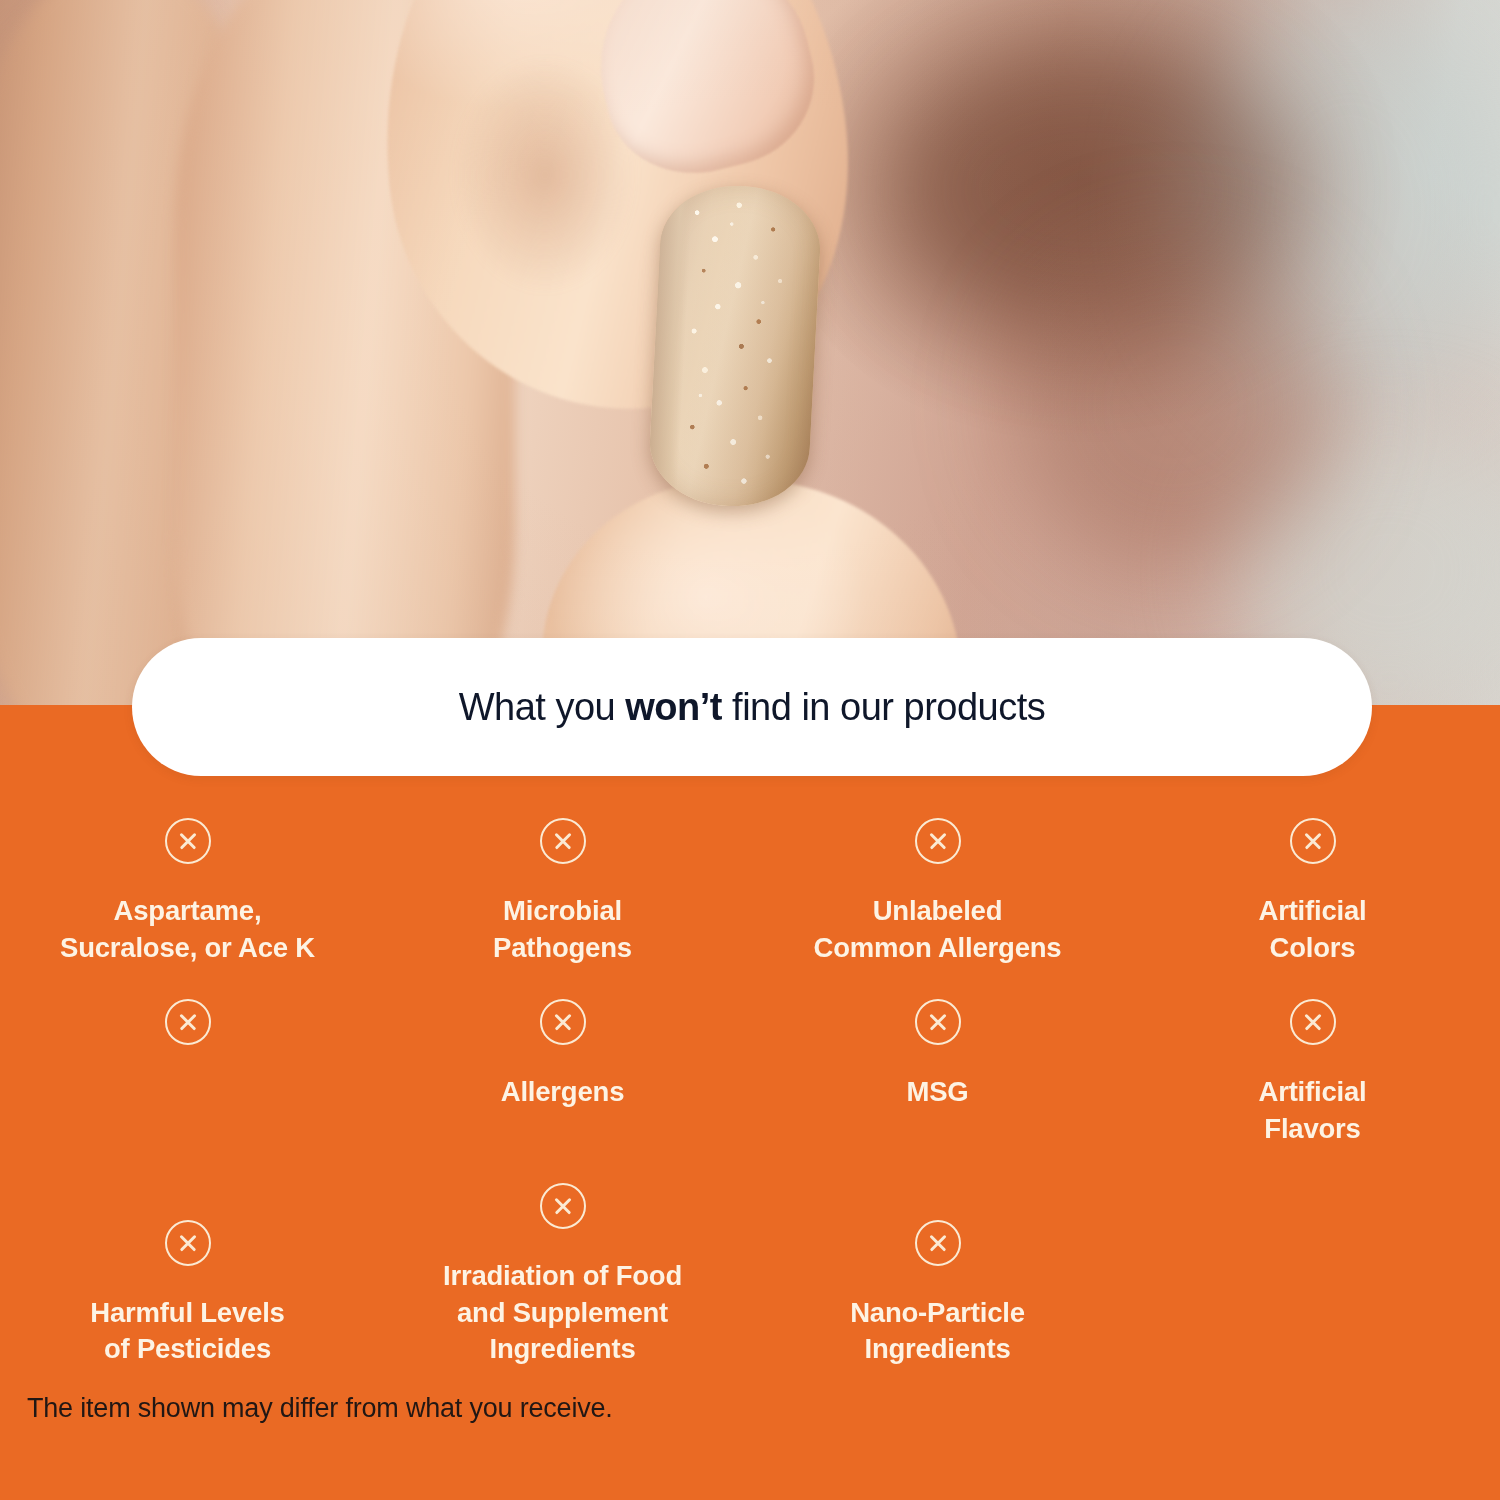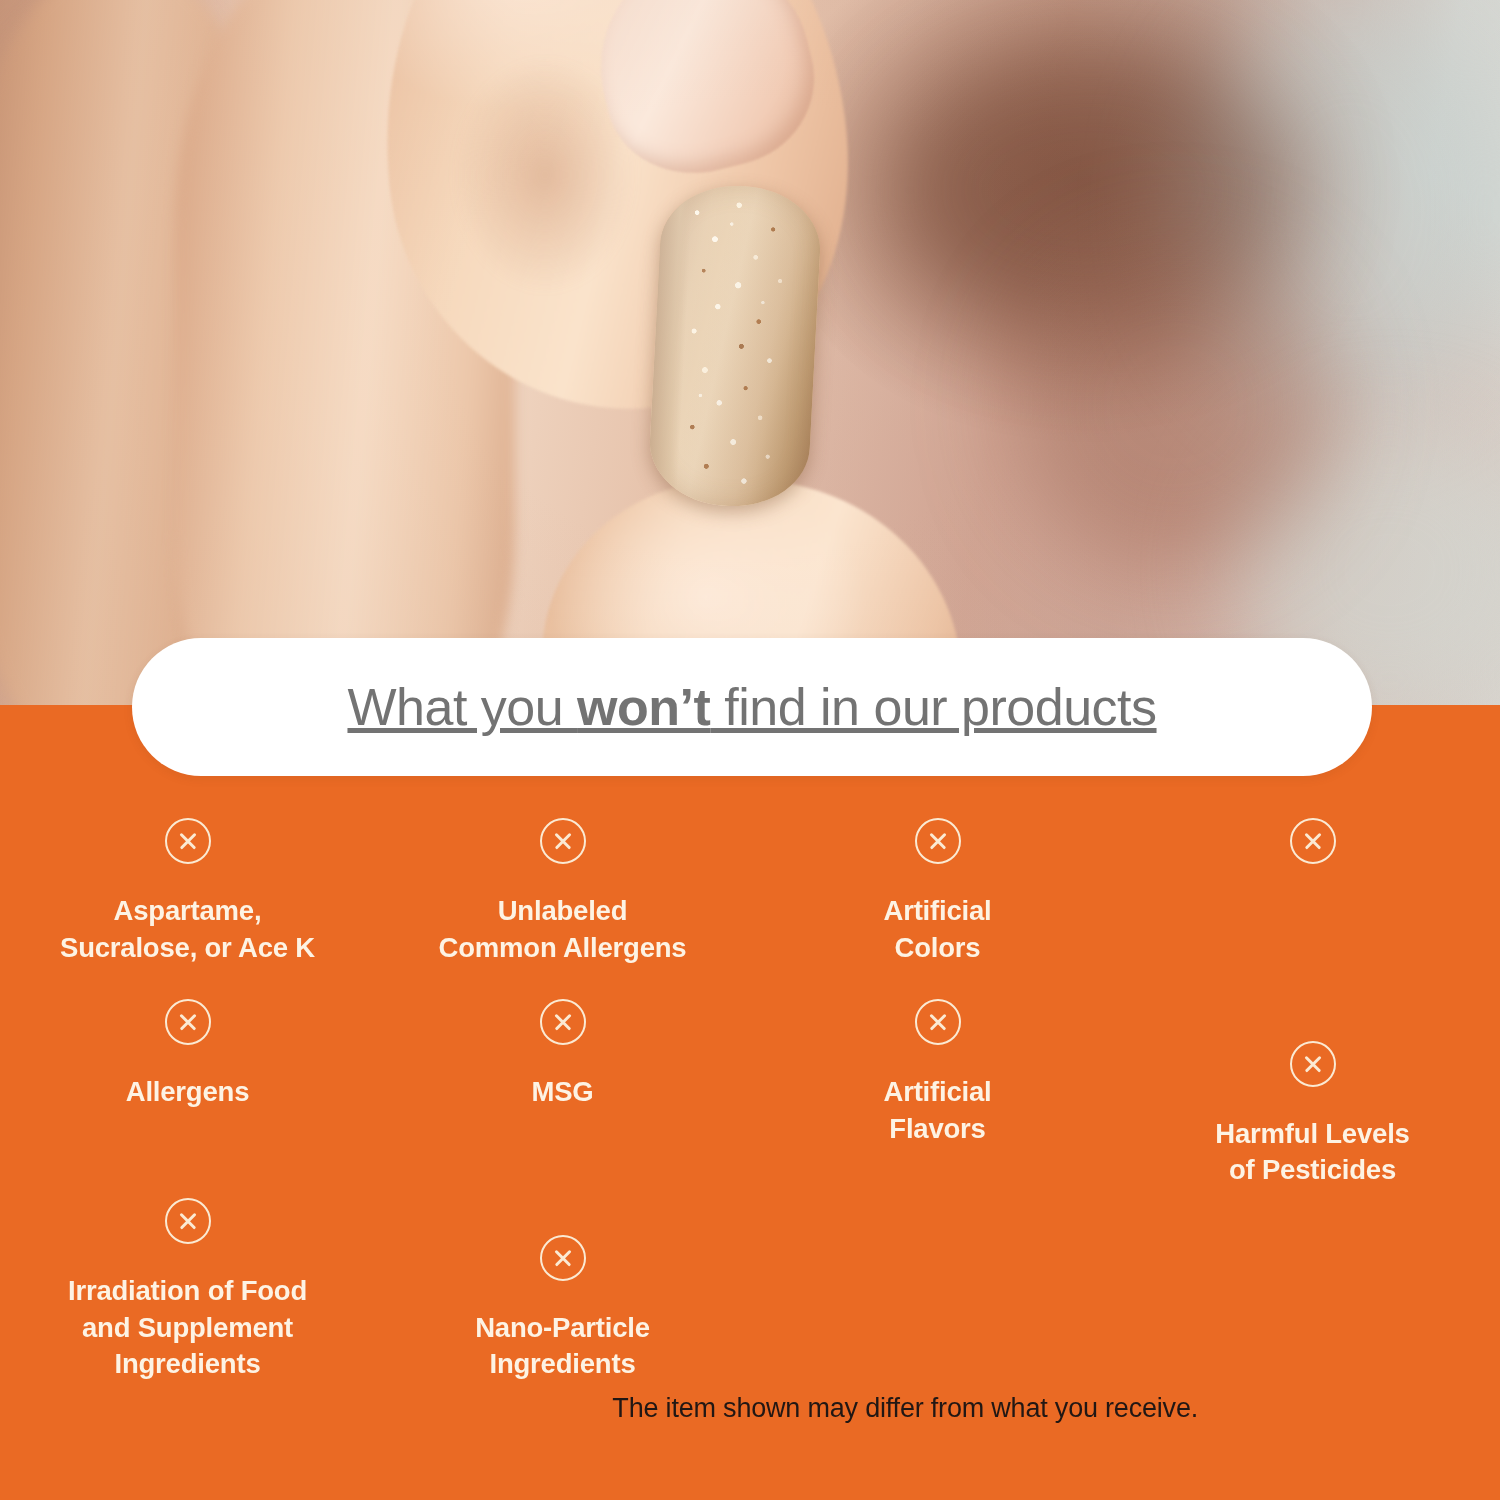--- a/index.html
+++ b/index.html
@@ -193,26 +193,25 @@
     left:132px; top:638px;
     width:1240px; height:138px;
     background:#ffffff;
     border-radius:69px;
     display:flex;
     align-items:center;
     justify-content:center;
     box-shadow:0 3px 10px rgba(120,60,20,0.10);
   }
   #title-text {
-    font-size:52px;
-    color:#737373;
+    font-size:38px;
+    color:#0f172a;
     letter-spacing:-0.5px;
     white-space:nowrap;
     font-weight:400;
-    text-decoration:underline;
   }
   #title-text .b { font-weight:700; }
 
   
   #grid {
     position:absolute;
     left:0; top:818px;
     width:1500px;
     display:grid;
     grid-template-columns:repeat(4, 1fr);
@@ -254,25 +253,26 @@
     line-height:1.33;
     text-align:center;
     letter-spacing:-0.2px;
   }
 
   
   #footer {
     position:absolute;
     left:0; top:1393px;
     width:1198px;
-    text-align:right;
+    text-align:left;
     color:#211714;
     font-size:27px;
     font-weight:400;
     letter-spacing:-0.2px;
+    padding-left:27px;
   }
 </style>
 </head>
 <body>
 
 <div id="page">
 
   <div id="photo">
     <div class="bokeh bk3"></div>
     <div class="bokeh bk4"></div>
@@ -306,20 +306,24 @@
     </div>
   </div>
 
   <div id="grid">
       <div class="cell r1">
         <div class="xicon"></div>
         <div class="label">Aspartame,<br>Sucralose, or Ace K</div>
       </div>
       <div class="cell r1">
         <div class="xicon"></div>
+        <div class="label">Microbial<br>Pathogens</div>
+      </div>
+      <div class="cell r1">
+        <div class="xicon"></div>
         <div class="label">Unlabeled<br>Common Allergens</div>
       </div>
       <div class="cell r1">
         <div class="xicon"></div>
         <div class="label">Artificial<br>Colors</div>
       </div>
       <div class="cell r2">
         <div class="xicon"></div>
       </div>
       <div class="cell r2">

